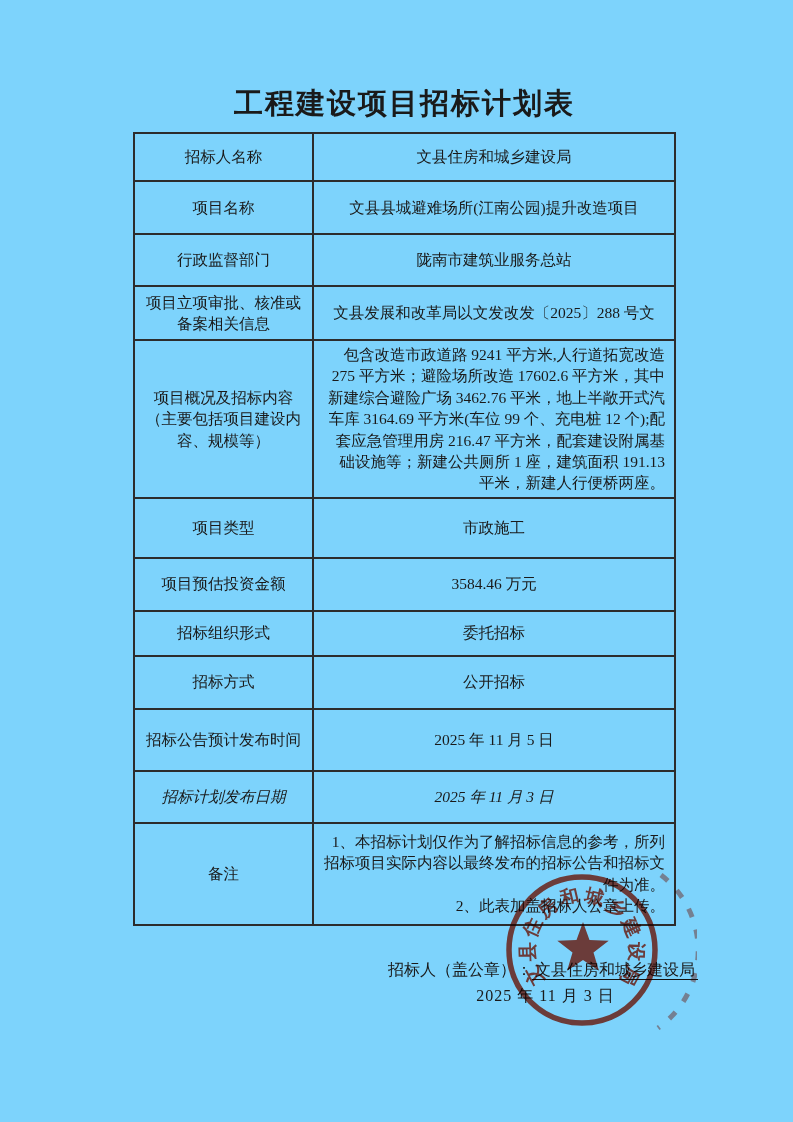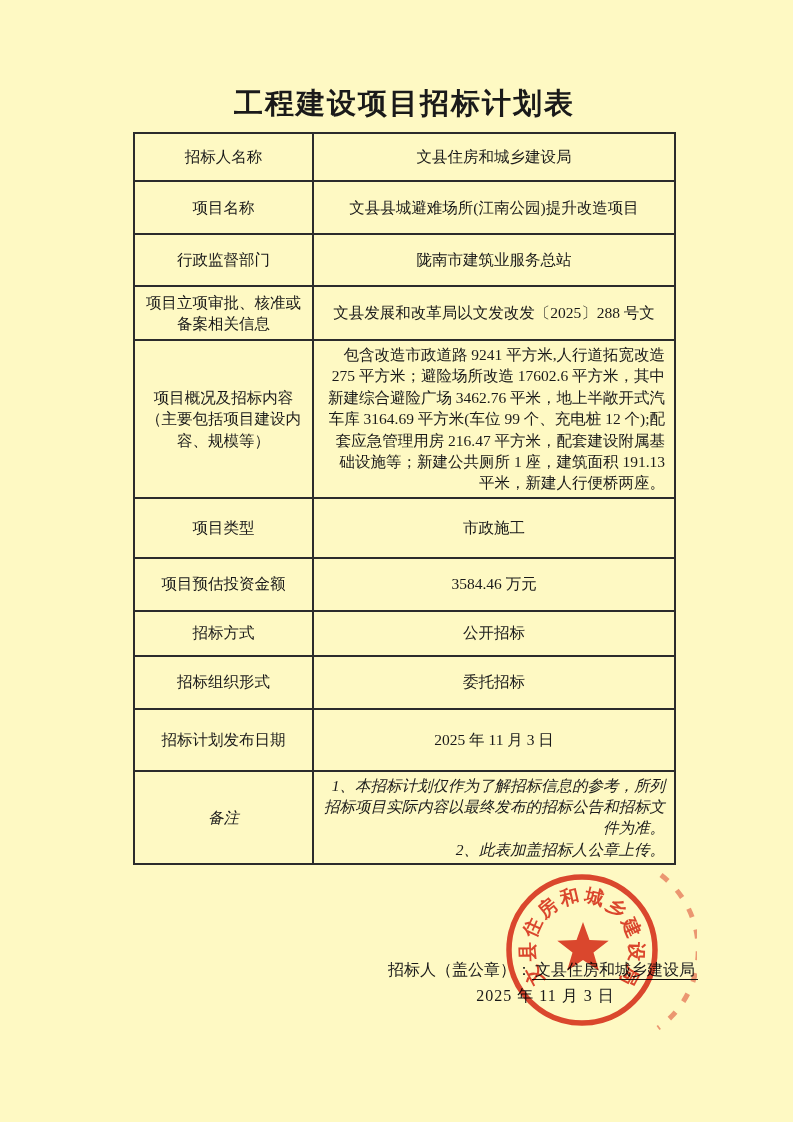--- a/index.html
+++ b/index.html
@@ -1,20 +1,20 @@
 <!DOCTYPE html>
 <html style="--stamp-color: #d93a2b;"><head>
 <meta charset="utf-8">
 <style>
   html,body{margin:0;padding:0;background:#e8e8e8;}
   .page{
     position:relative;
     width:793px;height:1122px;
     margin:0 auto;
-    background:#fef9c3;
+    background:#7dd3fc;
     font-family:"Liberation Serif", serif;
     color:#1a1a1a;
     overflow:hidden;
   }
   .doc-title{
     position:absolute;
     left:133px;top:84px;width:543px;
     margin:0;
     text-align:center;
     font-size:29px;
@@ -143,26 +143,30 @@
         </tr>
         <tr>
           <td class="label-cell">项目类型</td>
           <td class="value-cell align-center">市政施工</td>
         </tr>
         <tr>
           <td class="label-cell">项目预估投资金额</td>
           <td class="value-cell align-center">3584.46 万元</td>
         </tr>
         <tr>
+          <td class="label-cell">招标组织形式</td>
+          <td class="value-cell align-center">委托招标</td>
+        </tr>
+        <tr>
           <td class="label-cell">招标方式</td>
           <td class="value-cell align-center">公开招标</td>
         </tr>
         <tr>
-          <td class="label-cell">招标组织形式</td>
-          <td class="value-cell align-center">委托招标</td>
+          <td class="label-cell">招标公告预计发布时间</td>
+          <td class="value-cell align-center">2025 年 11 月 5 日</td>
         </tr>
         <tr>
           <td class="label-cell">招标计划发布日期</td>
           <td class="value-cell align-center">2025 年 11 月 3 日</td>
         </tr>
         <tr>
           <td class="label-cell">备注</td>
           <td class="value-cell align-left">
             <div>1、本招标计划仅作为了解招标信息的参考，所列招标项目实际内容以最终发布的招标公告和招标文件为准。</div>
             <div>2、此表加盖招标人公章上传。</div>

